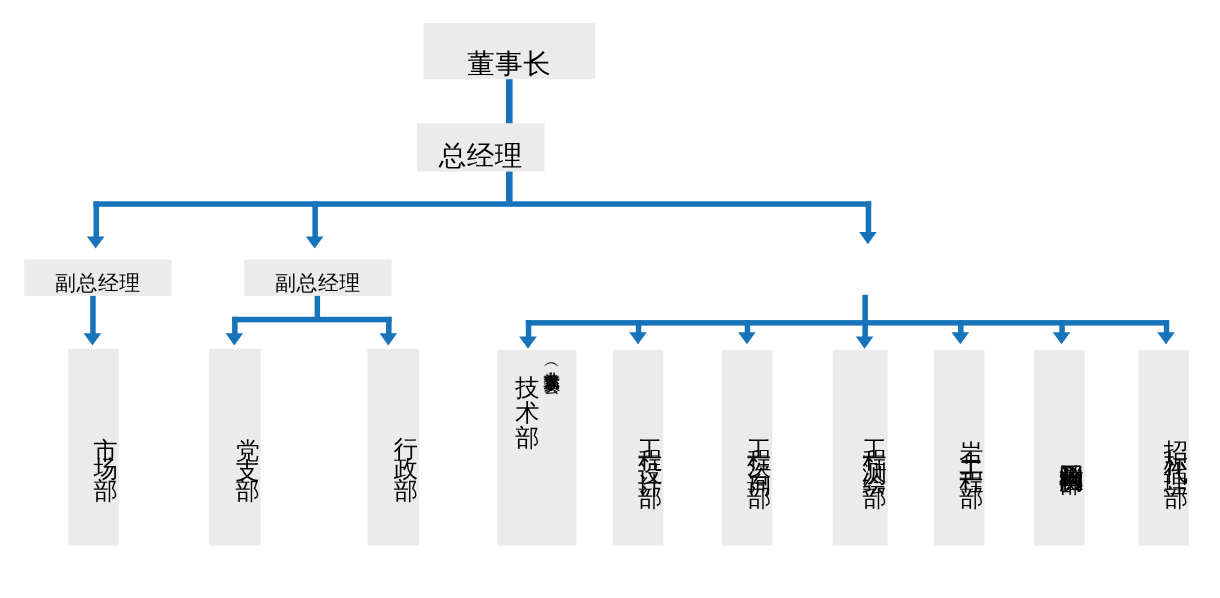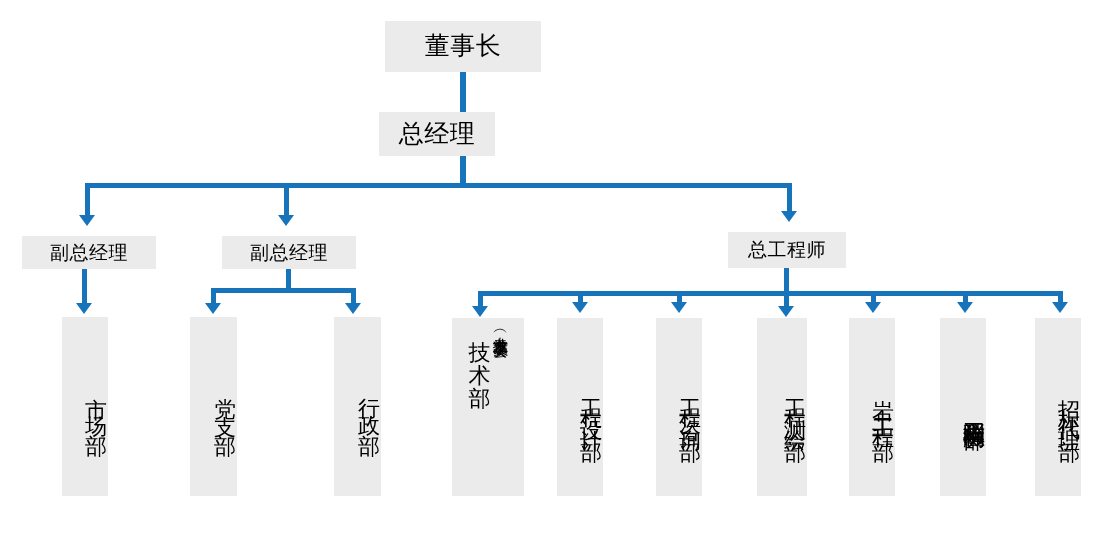--- a/index.html
+++ b/index.html
@@ -17,21 +17,21 @@
     background: #ffffff;
     overflow: hidden;
   }
 
   
   .node {
     position: absolute;
     background: #ebebeb;
     color: #000000;
     display: flex;
-    align-items: center;
+    align-items: flex-end;
     justify-content: center;
     box-sizing: border-box;
     line-height: 1.05;
   }
   .node.h {
     font-size: 25px;
     letter-spacing: 0.5px;
     white-space: nowrap;
   }
   .node.v {
@@ -125,23 +125,20 @@
   <div class="arrow" style="left:781px; top:211px;"></div>
 
   <div class="node h" style="left:22px; top:236px; width:134px; height:33px; font-size:19px;">
     <span>副总经理</span>
   </div>
 
   <div class="node h" style="left:222px; top:236px; width:134px; height:33px; font-size:19px;">
     <span>副总经理</span>
   </div>
 
-  <div class="node h" style="left:728px; top:232px; width:118px; height:36px; font-size:19px;">
-    <span>总工程师</span>
-  </div>
 
   <div class="conn v" style="left:82px; top:269px; height:36px;"></div>
   <div class="arrow" style="left:76px; top:303px;"></div>
 
   <div class="conn v" style="left:286px; top:269px; height:22px;"></div>
   <div class="conn h" style="left:211px; top:288px; width:145px; height:5px;"></div>
 
   <div class="conn v" style="left:211px; top:288px; height:17px;"></div>
   <div class="arrow" style="left:205px; top:303px;"></div>
 

